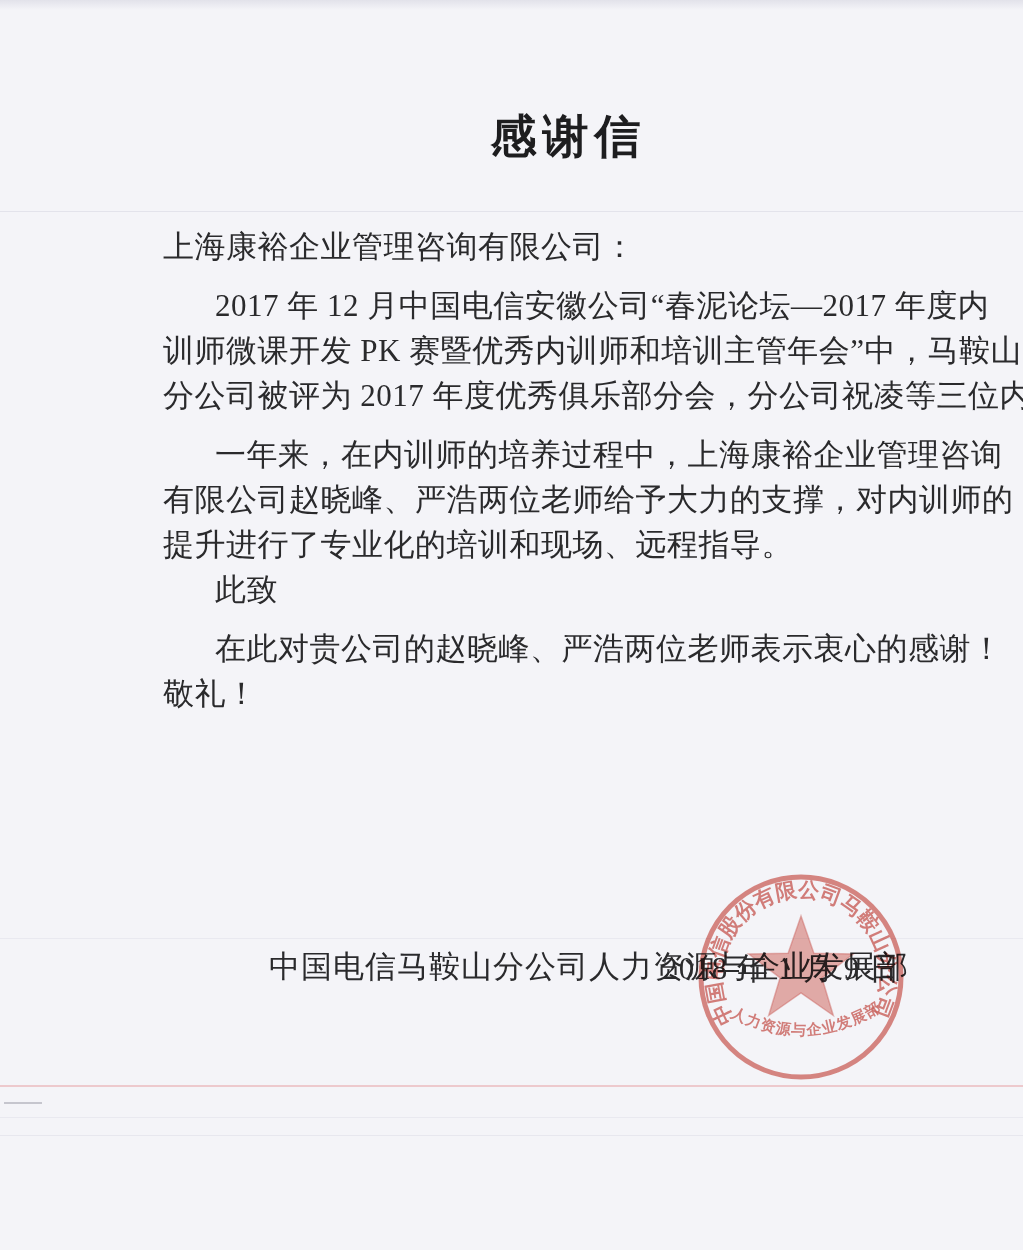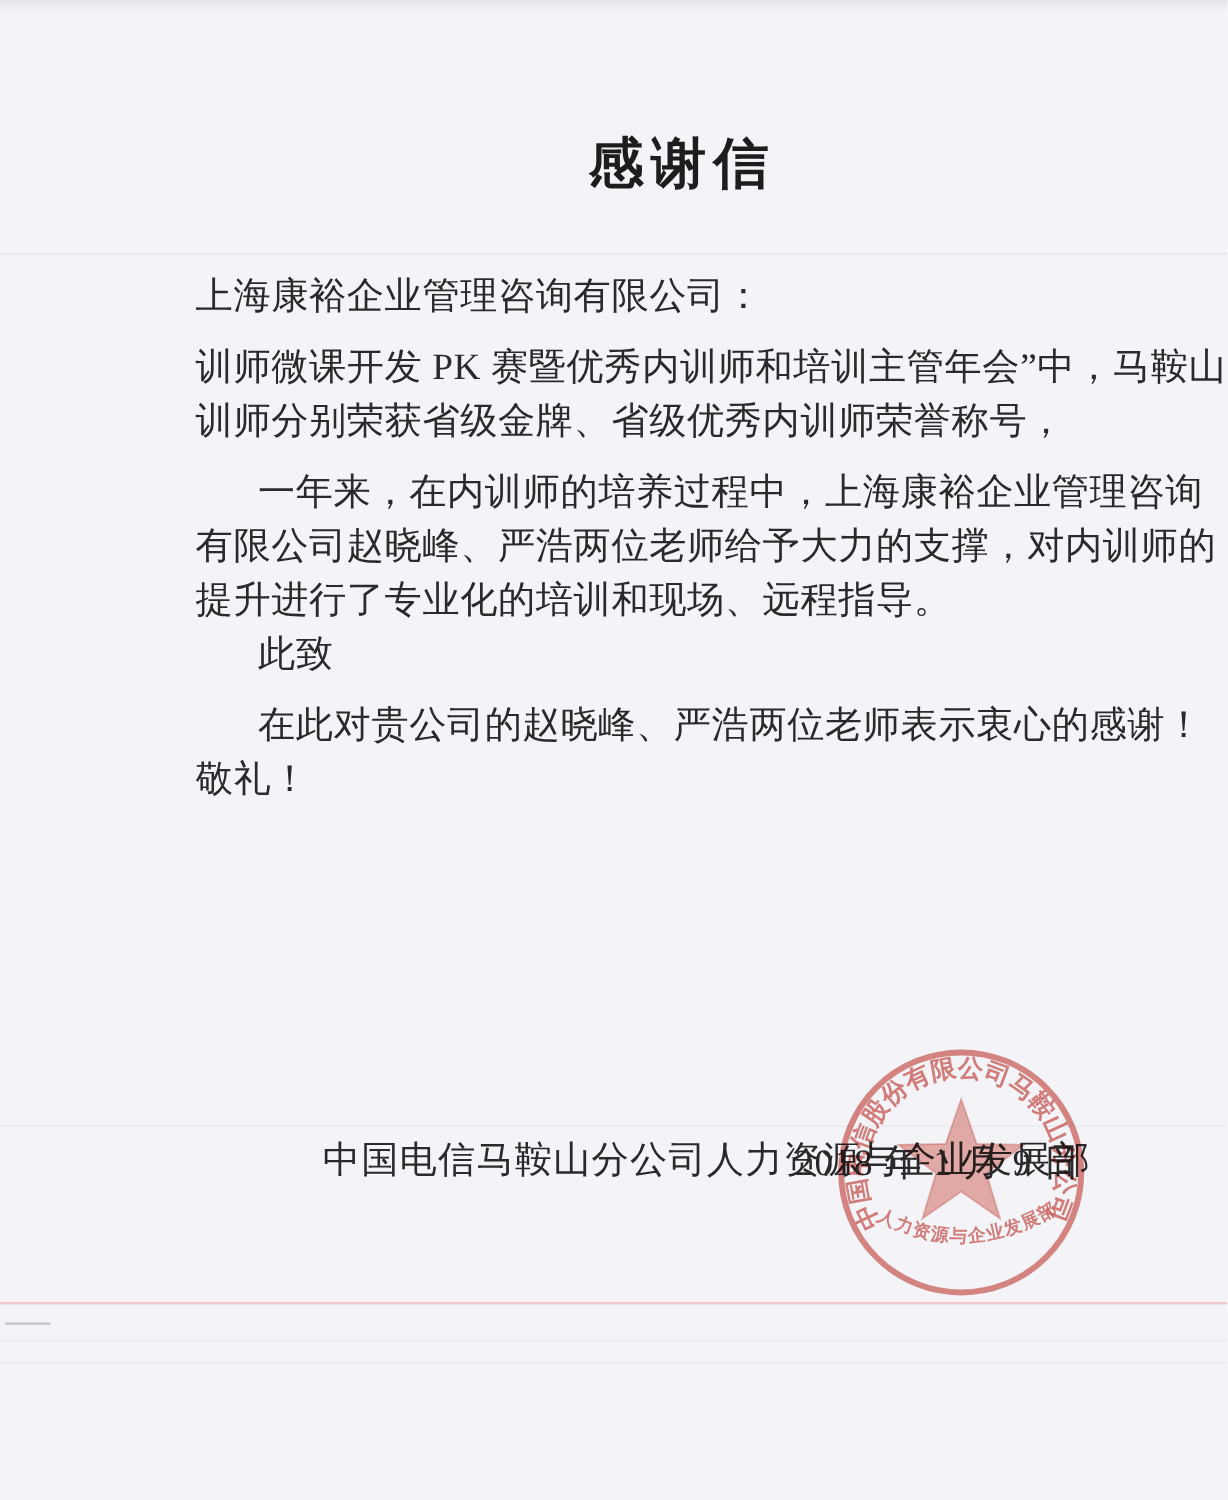--- a/index.html
+++ b/index.html
@@ -135,22 +135,23 @@
   <div class="scan-line y938"></div>
   <div class="scan-line pink"></div>
   <div class="scan-dash"></div>
   <div class="scan-line y1117"></div>
   <div class="scan-line y1135"></div>
 
   <h1 class="title">感谢信</h1>
 
   <div class="letter-body">
     <div class="line recipient">上海康裕企业管理咨询有限公司：</div>
+    <div class="line indent">2017 年 12 月中国电信安徽公司“春泥论坛—2017 年度内</div>
     <div class="line">训师微课开发 PK 赛暨优秀内训师和培训主管年会”中，马鞍山</div>
-    <div class="line">训师分别荣获省级金牌、省级优秀内训师荣誉称号，</div>
+    <div class="line">分公司被评为 2017 年度优秀俱乐部分会，分公司祝凌等三位内</div>
     <div class="line indent para-gap">一年来，在内训师的培养过程中，上海康裕企业管理咨询</div>
     <div class="line">有限公司赵晓峰、严浩两位老师给予大力的支撑，对内训师的</div>
     <div class="line">提升进行了专业化的培训和现场、远程指导。</div>
     <div class="line indent">此致</div>
     <div class="line indent para-gap">在此对贵公司的赵晓峰、严浩两位老师表示衷心的感谢！</div>
     <div class="line">敬礼！</div>
   </div>
 
   <div class="signature">中国电信马鞍山分公司人力资源与企业发展部</div>
   <div class="date">2018 年 1 月 9 日</div>

